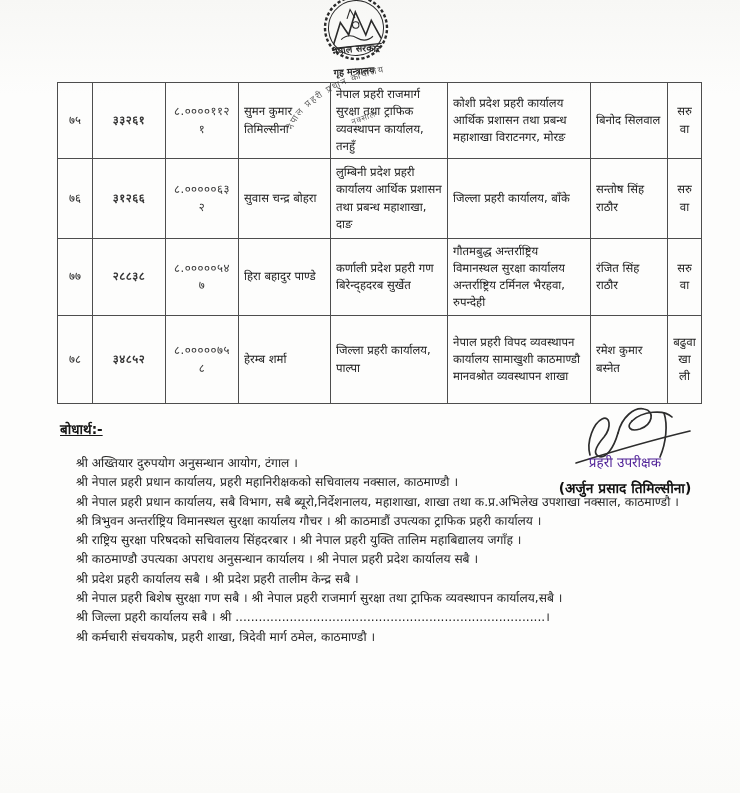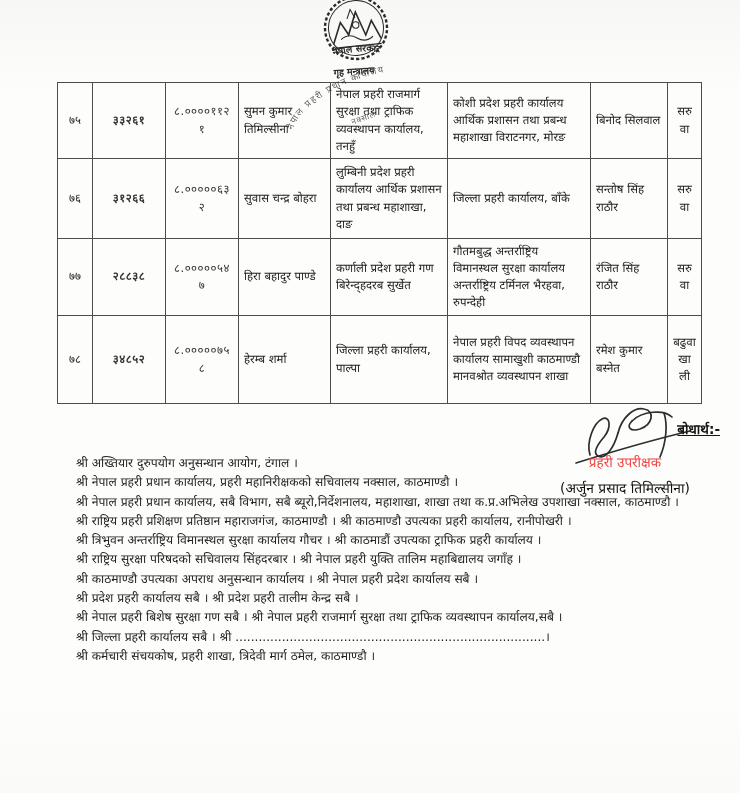--- a/index.html
+++ b/index.html
@@ -32,29 +32,29 @@
   }
   td.c-sn{text-align:center;font-size:11px;}
   td.c-num{text-align:center;font-size:9.5px;letter-spacing:.5px;color:#333;font-weight:bold;}
   td.c-code{text-align:center;font-size:9px;letter-spacing:.5px;color:#333;margin-top:45px;}
   td.c-name{font-size:11.5px;}
   td.c-status{text-align:center;font-size:11px;padding:2px 3px;}
   tr.r1{height:76px;} tr.r2{height:80px;} tr.r3{height:77px;} tr.r4{height:88px;}
 
   
   .cc{position:absolute;left:60px;top:420px;width:660px;z-index:2;}
-  .cc-heading{font-size:13.5px;font-weight:bold;text-decoration:underline;color:#151515;margin:0 0 6px 0;text-align:right;}
+  .cc-heading{font-size:13.5px;font-weight:bold;text-decoration:underline;color:#151515;margin:0 0 6px 0;}
   .cc-list{list-style:none;margin:16px;padding:0;}
   .cc-list li{font-size:12.2px;line-height:19.3px;color:#222;white-space:nowrap;}
 
   
   .sig{position:absolute;left:520px;top:405px;width:210px;z-index:6;text-align:center;}
   .sig-svg{position:absolute;left:48px;top:-2px;width:130px;height:78px;}
-  .sig-title{position:relative;margin-top:48px;font-size:13.5px;color:#ef4444;}
-  .sig-name{position:relative;margin-top:7px;font-size:13.8px;font-weight:normal;color:#111;}
+  .sig-title{position:relative;margin-top:48px;font-size:13.5px;color:#4c1d95;}
+  .sig-name{position:relative;margin-top:7px;font-size:13.8px;font-weight:bold;color:#111;}
 </style>
 </head>
 <body>
 
 <div class="scan-tint"></div>
 
 <div class="emblem-wrap">
   <svg viewBox="0 0 230 150">
 
     <g transform="rotate(-6 88 34)">
@@ -139,21 +139,20 @@
     </tr>
   </tbody>
 </table>
 
 <div class="cc">
   <div class="cc-heading">बोधार्थ:-</div>
   <ul class="cc-list">
     <li>श्री अख्तियार दुरुपयोग अनुसन्धान आयोग, टंगाल ।</li>
     <li>श्री नेपाल प्रहरी प्रधान कार्यालय, प्रहरी महानिरीक्षकको सचिवालय नक्साल, काठमाण्डौ ।</li>
     <li>श्री नेपाल प्रहरी प्रधान कार्यालय, सबै विभाग, सबै ब्यूरो,निर्देशनालय, महाशाखा, शाखा तथा क.प्र.अभिलेख उपशाखा नक्साल, काठमाण्डौ ।</li>
-    <li>श्री राष्ट्रिय प्रहरी प्रशिक्षण प्रतिष्ठान महाराजगंज, काठमाण्डौ । श्री काठमाण्डौ उपत्यका प्रहरी कार्यालय, रानीपोखरी ।</li>
     <li>श्री त्रिभुवन अन्तर्राष्ट्रिय विमानस्थल सुरक्षा कार्यालय गौचर । श्री काठमाडौं उपत्यका ट्राफिक प्रहरी कार्यालय ।</li>
     <li>श्री राष्ट्रिय सुरक्षा परिषदको सचिवालय सिंहदरबार । श्री नेपाल प्रहरी युक्ति तालिम महाबिद्यालय जगाँह ।</li>
     <li>श्री काठमाण्डौ उपत्यका अपराध अनुसन्धान कार्यालय । श्री नेपाल प्रहरी प्रदेश कार्यालय सबै ।</li>
     <li>श्री प्रदेश प्रहरी कार्यालय सबै । श्री प्रदेश प्रहरी तालीम केन्द्र सबै ।</li>
     <li>श्री नेपाल प्रहरी बिशेष सुरक्षा गण सबै । श्री नेपाल प्रहरी राजमार्ग सुरक्षा तथा ट्राफिक व्यवस्थापन कार्यालय,सबै ।</li>
     <li>श्री जिल्ला प्रहरी कार्यालय सबै । श्री ................................................................................।</li>
     <li>श्री कर्मचारी संचयकोष, प्रहरी शाखा, त्रिदेवी मार्ग ठमेल, काठमाण्डौ ।</li>
   </ul>
 </div>
 

